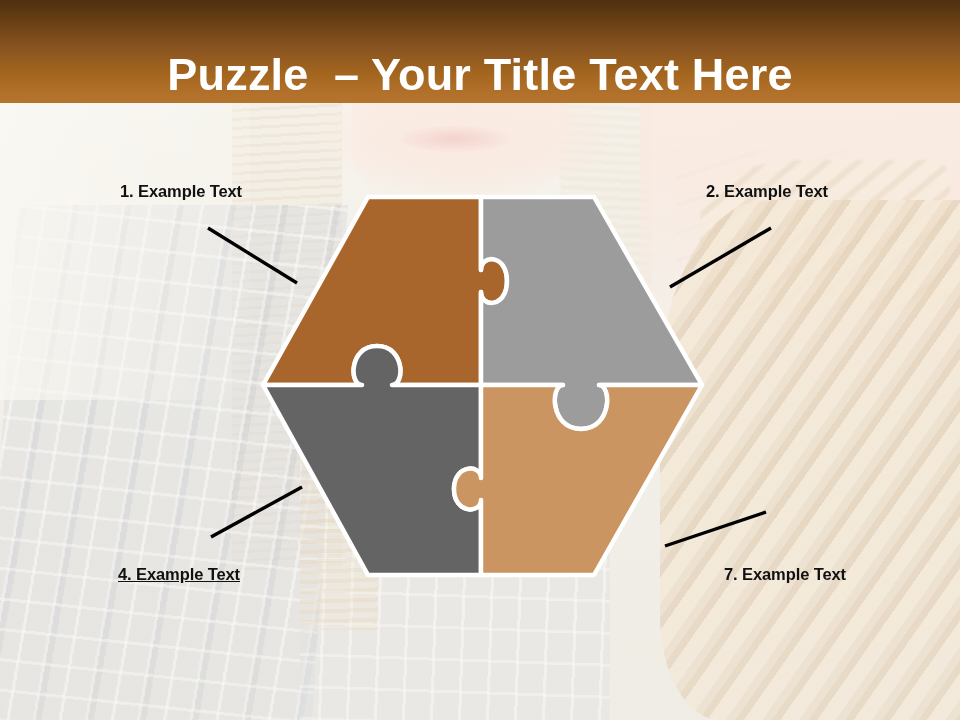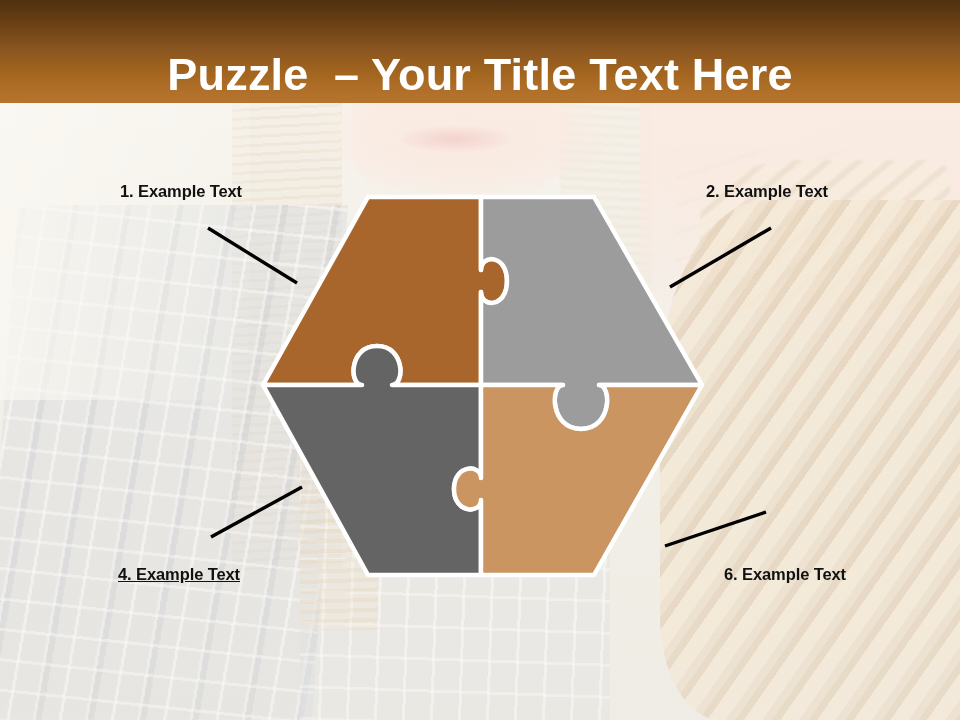--- a/index.html
+++ b/index.html
@@ -326,16 +326,16 @@
              L 339 389
              L 226 389
              L 226 314
              C 226 328, 199 328, 199 303
              C 199 278, 226 278, 226 292
              Z"></path>
   </svg>
 
   <div class="label" id="label-1">1. Example Text</div>
   <div class="label" id="label-2">2. Example Text</div>
-  <div class="label" id="label-3">6. Example Text</div>
+  <div class="label" id="label-3">7. Example Text</div>
   <div class="label" id="label-4">4. Example Text</div>
 
 </div>
 
 </body></html>

